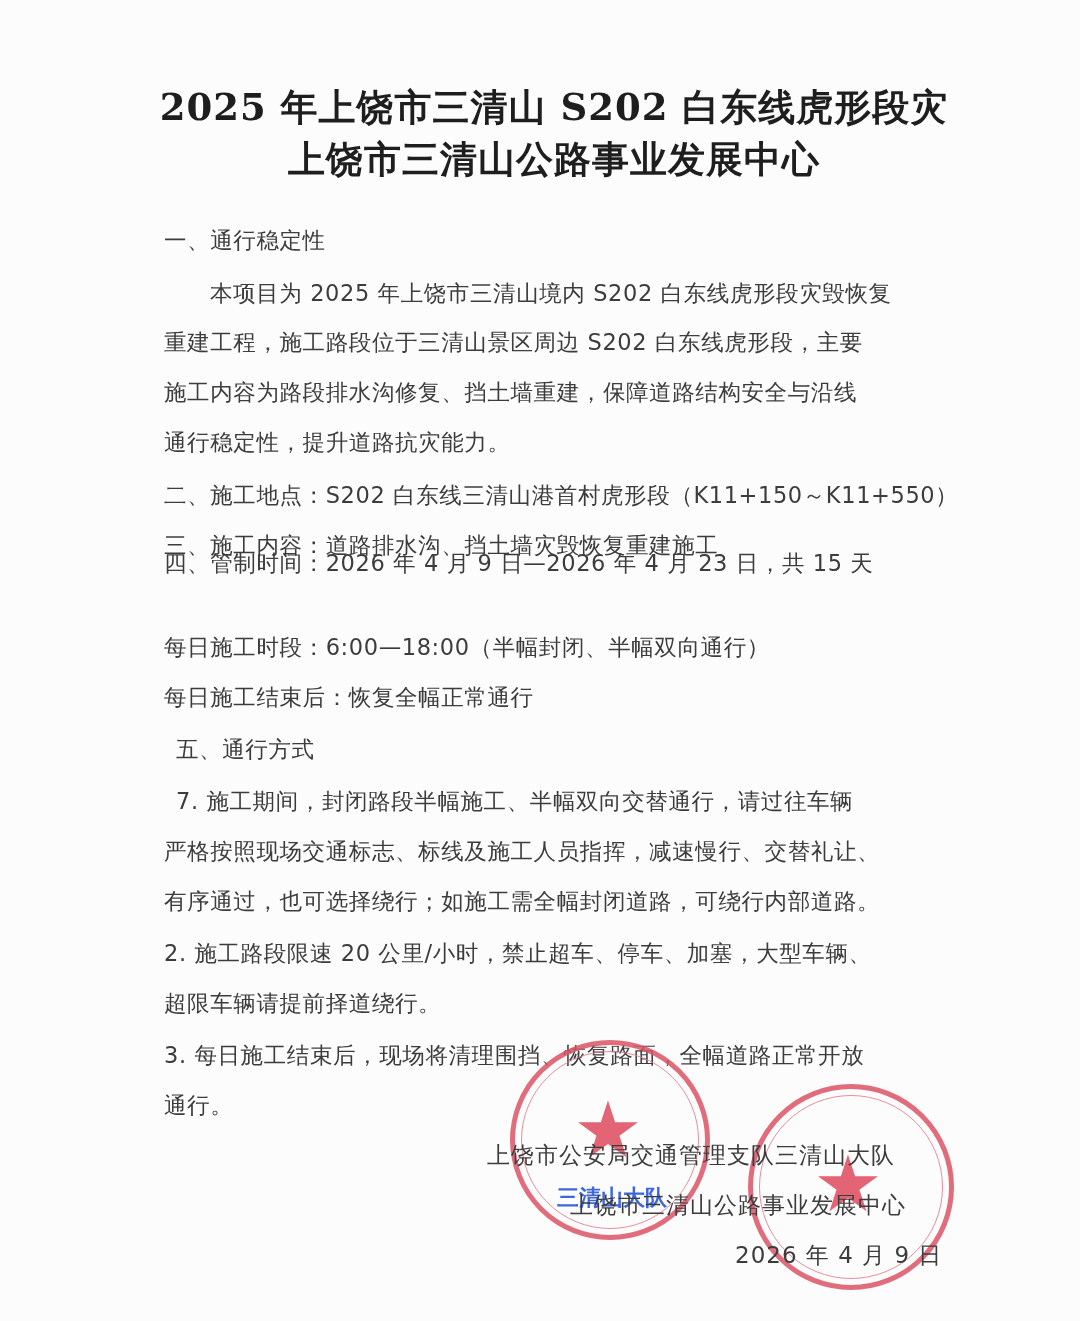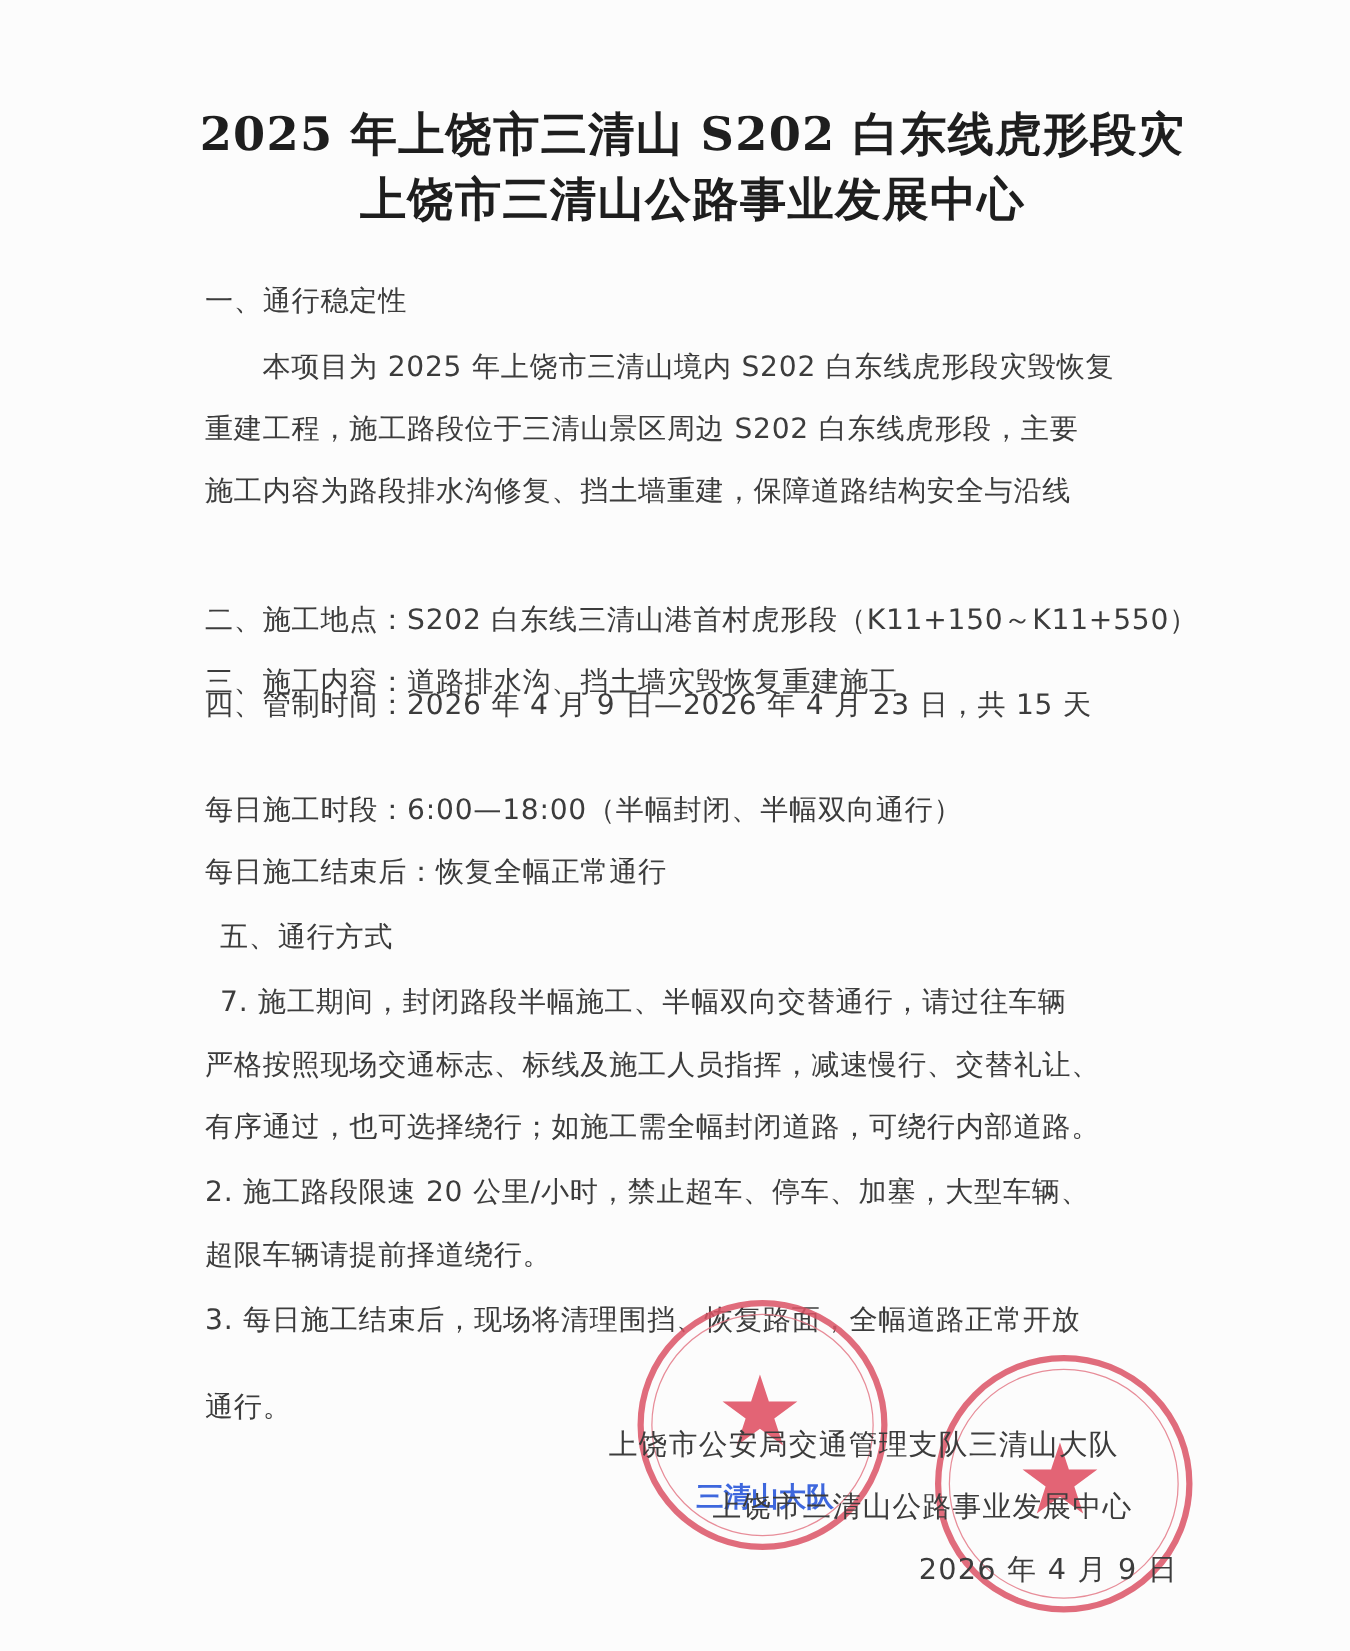--- a/index.html
+++ b/index.html
@@ -35,35 +35,36 @@
 
 <div class="page">
 
   <div class="title l1">2025 年上饶市三清山 S202 白东线虎形段灾</div>
   <div class="title l2">上饶市三清山公路事业发展中心</div>
 
   <div class="line" style="top:225px;">一、通行稳定性</div>
   <div class="line" style="top:278px; left:210px;">本项目为 2025 年上饶市三清山境内 S202 白东线虎形段灾毁恢复</div>
   <div class="line" style="top:327px;">重建工程，施工路段位于三清山景区周边 S202 白东线虎形段，主要</div>
   <div class="line" style="top:377px;">施工内容为路段排水沟修复、挡土墙重建，保障道路结构安全与沿线</div>
+  <div class="line" style="top:427px;">通行稳定性，提升道路抗灾能力。</div>
 
   <div class="line" style="top:480px;">二、施工地点：S202 白东线三清山港首村虎形段（K11+150～K11+550）</div>
   <div class="line" style="top:530px;">三、施工内容：道路排水沟、挡土墙灾毁恢复重建施工</div>
   <div class="line" style="top:548px;">四、管制时间：2026 年 4 月 9 日—2026 年 4 月 23 日，共 15 天</div>
   <div class="line" style="top:632px;text-align:center;">每日施工时段：6:00—18:00（半幅封闭、半幅双向通行）</div>
   <div class="line" style="top:682px;">每日施工结束后：恢复全幅正常通行</div>
 
   <div class="line" style="top:734px; left:176px;">五、通行方式</div>
   <div class="line" style="top:786px; left:176px;">7. 施工期间，封闭路段半幅施工、半幅双向交替通行，请过往车辆</div>
   <div class="line" style="top:836px;">严格按照现场交通标志、标线及施工人员指挥，减速慢行、交替礼让、</div>
   <div class="line" style="top:886px;">有序通过，也可选择绕行；如施工需全幅封闭道路，可绕行内部道路。</div>
   <div class="line" style="top:938px;">2. 施工路段限速 20 公里/小时，禁止超车、停车、加塞，大型车辆、</div>
   <div class="line" style="top:988px;">超限车辆请提前择道绕行。</div>
   <div class="line" style="top:1040px;">3. 每日施工结束后，现场将清理围挡、恢复路面，全幅道路正常开放</div>
-  <div class="line" style="top:1090px;margin-top:20px;">通行。</div>
+  <div class="line" style="top:1090px;">通行。</div>
 
   <div class="stamp" style="left:510px; top:1040px; width:190px; height:190px;">
     <div class="inner"></div>
     <div class="star" style="left:58px; top:46px;">★</div>
     <div class="arc" style="left:42px; top:138px;">三清山大队</div>
   </div>
   <div class="stamp" style="left:748px; top:1084px; width:196px; height:196px;">
     <div class="inner"></div>
     <div class="star" style="left:60px; top:56px;">★</div>
   </div>

